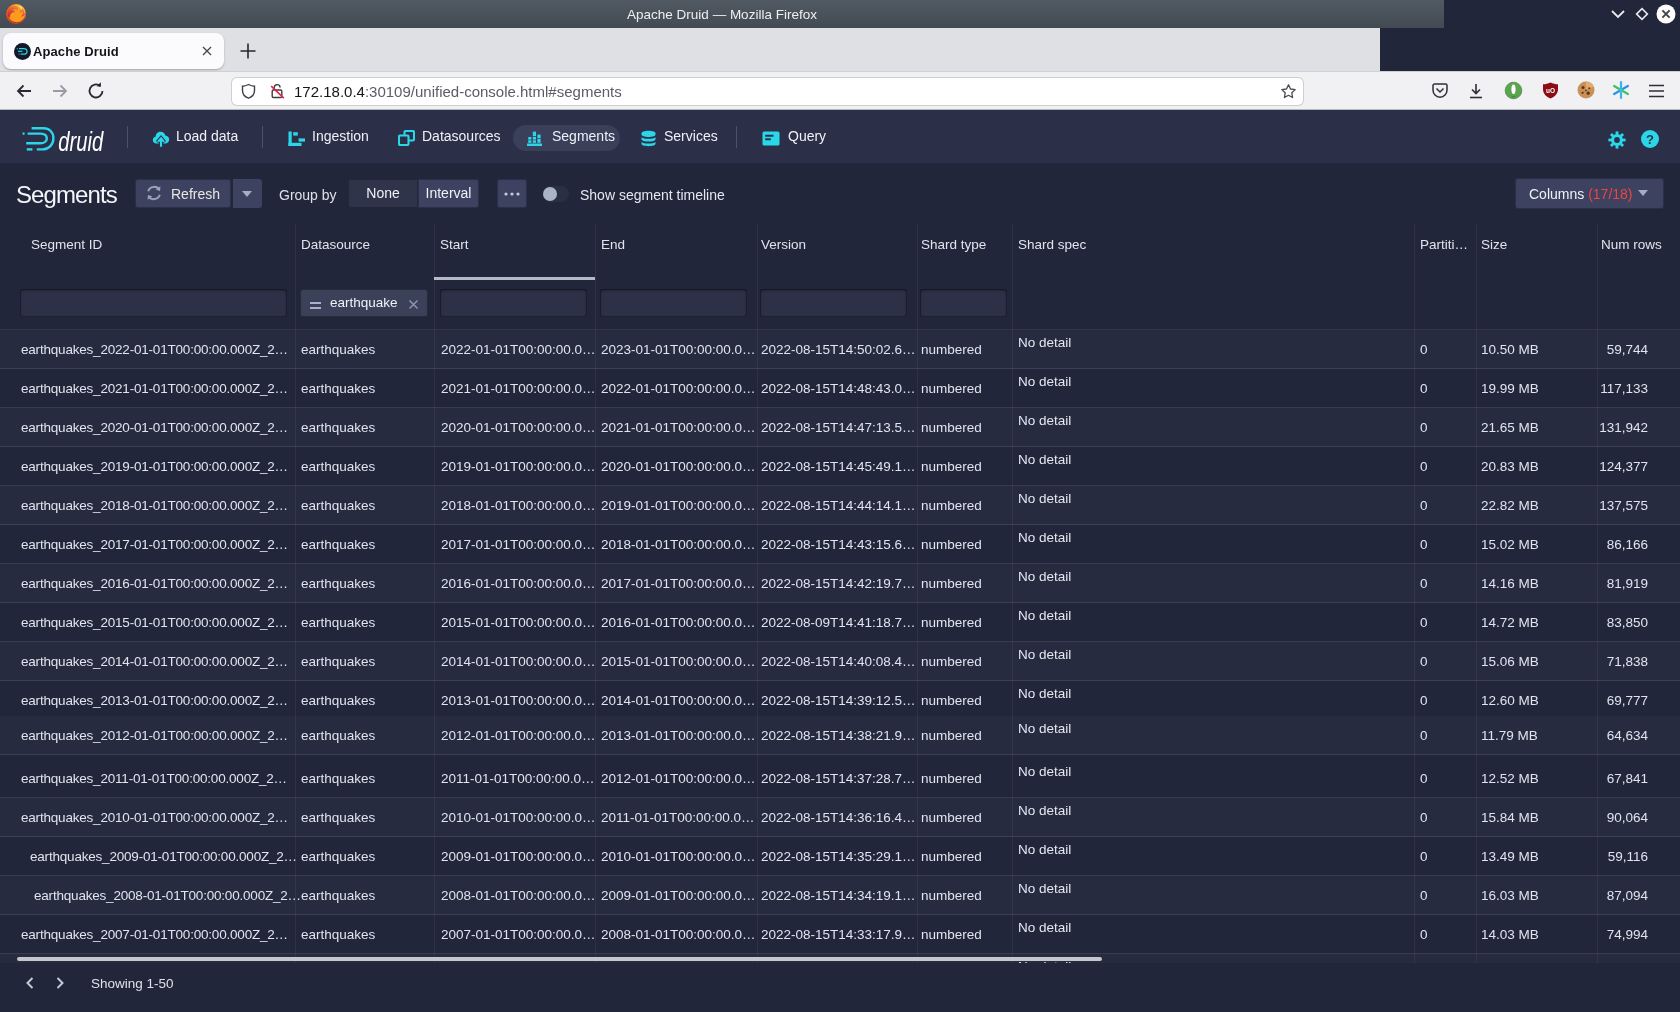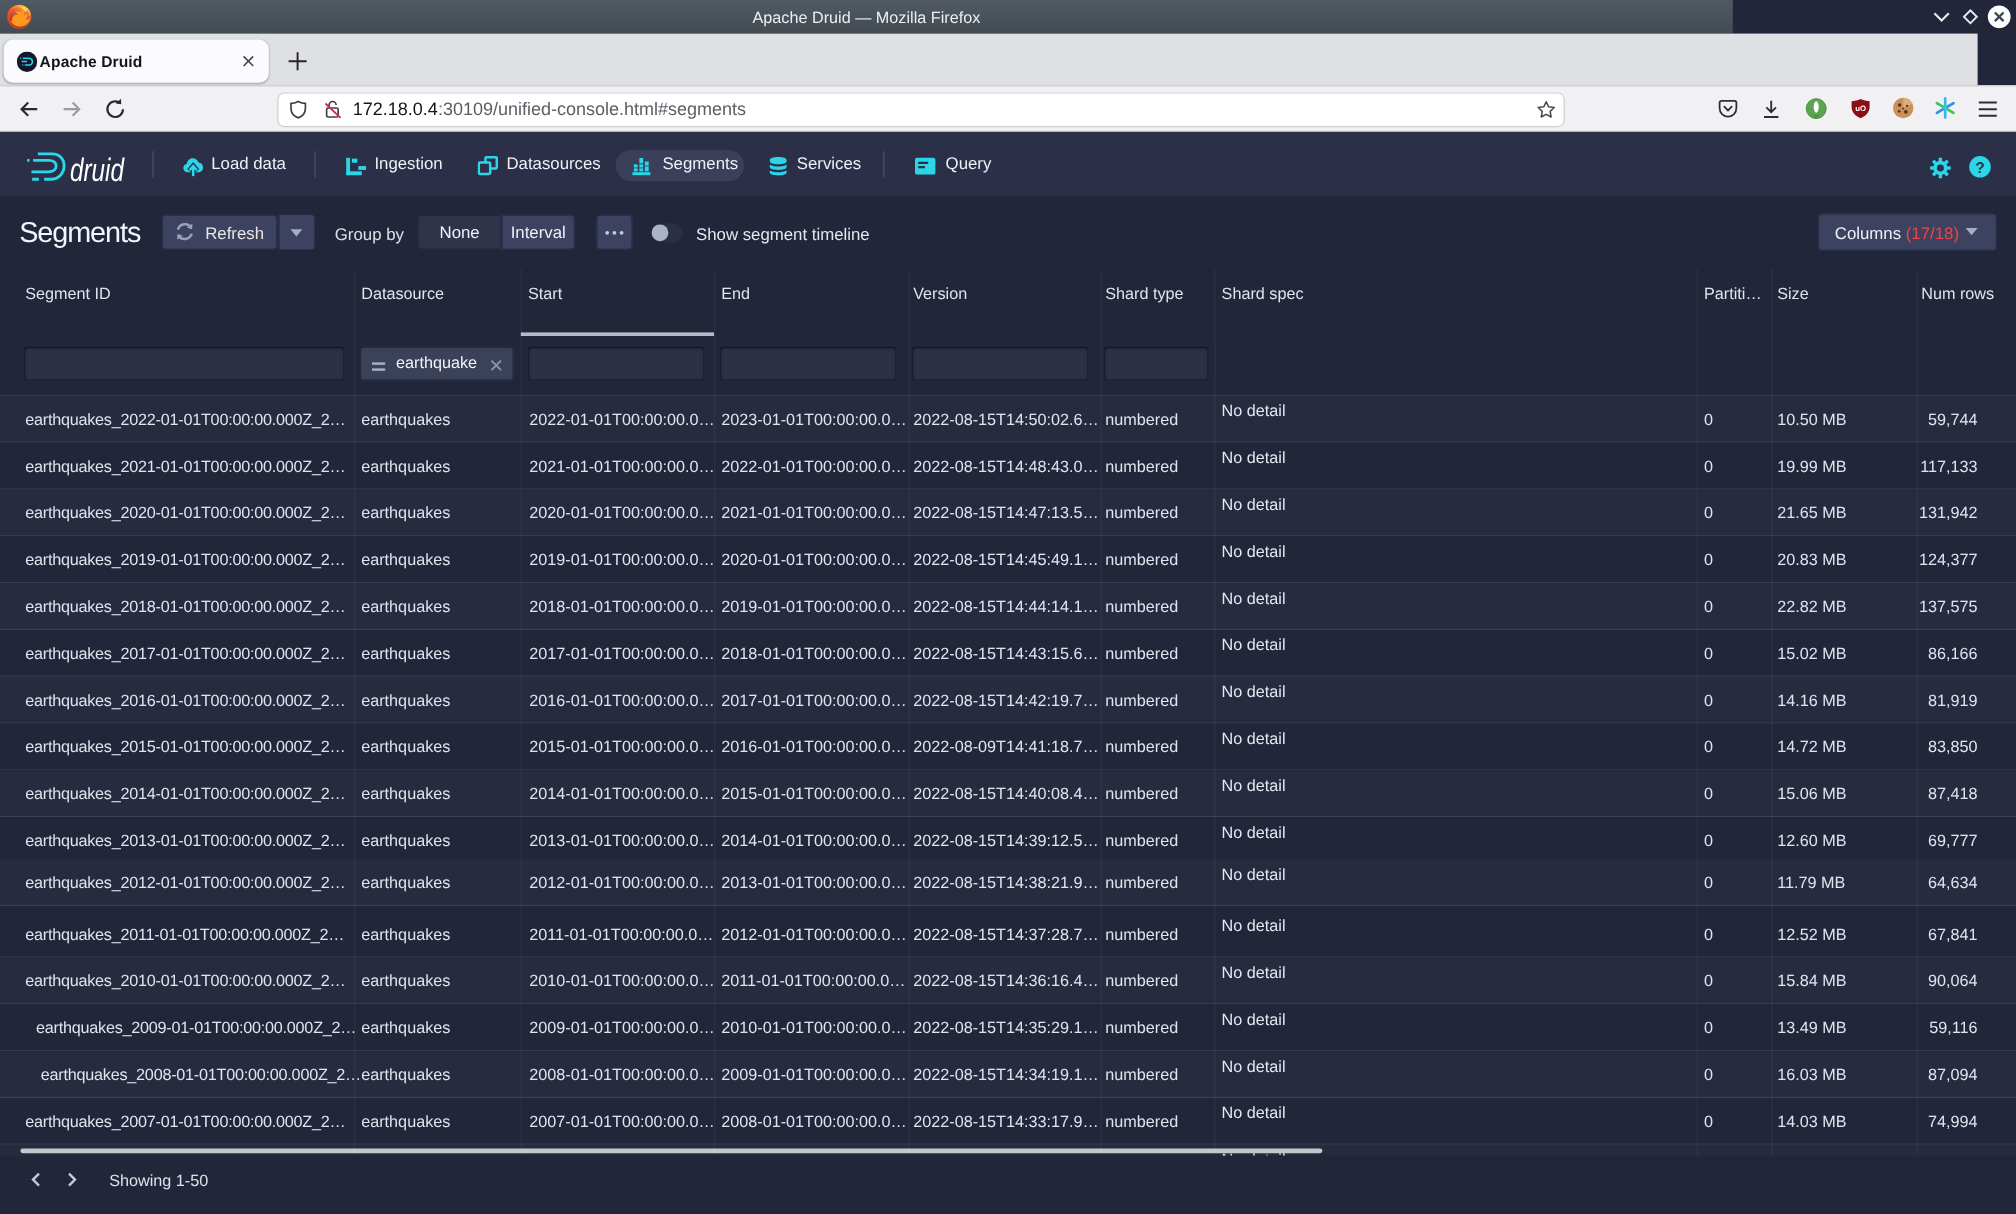--- a/index.html
+++ b/index.html
@@ -1,21 +1,21 @@
 <!DOCTYPE html>
 <html><head><meta charset="utf-8">
 <style>
 *{margin:0;padding:0;box-sizing:border-box}
 html,body{width:1680px;height:1012px;overflow:hidden}
 body{position:relative;background:#22263a;font-family:"Liberation Sans",sans-serif;-webkit-font-smoothing:antialiased}
 .abs{position:absolute}
 
 #titlebar{left:0;top:0;width:1444px;height:28px;background:linear-gradient(#515a63,#424a52)}
 #titletext{width:100%;top:7px;text-align:center;font-size:13.5px;color:#edeff1}
-#tabstrip{left:0;top:28px;width:1648px;height:43px;background:#dfe0e4}
+#tabstrip{left:0;top:28px;width:1380px;height:43px;background:#dfe0e4}
 #tab{left:3px;top:5px;width:221px;height:36px;background:#fbfbfd;border-radius:8px;box-shadow:0 1px 2px rgba(0,0,0,.28)}
 #tabtitle{left:30px;top:11px;font-size:13px;font-weight:600;color:#15141a;letter-spacing:.1px}
 #toolbar{left:0;top:71px;width:1680px;height:39px;background:#f1f0f3;border-top:1px solid #cfd0d4;border-bottom:1px solid #b8b9bf}
 #urlbar{left:232px;top:6px;width:1071px;height:27px;background:#fff;border-radius:5px;box-shadow:0 0 0 1px rgba(0,0,0,.14)}
 #urltext{left:62px;top:5px;font-size:15px;color:#16151c;white-space:pre}
 #urltext span{color:#5d5c66}
 
 #dnav{left:0;top:110px;width:1680px;height:53px;background:#2b3048}
 .navsep{width:1px;height:22px;background:#4d526b;top:16px}
 .navtext{top:17px;font-size:14px;color:#eef1f6;line-height:19px}
@@ -362,21 +362,21 @@
 <div class="row odd" style="top:418px">
 <span class="c" style="left:21px;letter-spacing:-0.2px">earthquakes_2014-01-01T00:00:00.000Z_2…</span>
 <span class="c" style="left:301px">earthquakes</span>
 <span class="c" style="left:441px">2014-01-01T00:00:00.0…</span>
 <span class="c" style="left:601px">2015-01-01T00:00:00.0…</span>
 <span class="c" style="left:761px">2022-08-15T14:40:08.4…</span>
 <span class="c" style="left:921px">numbered</span>
 <span class="nd">No detail</span>
 <span class="c" style="left:1420px">0</span>
 <span class="c" style="left:1481px">15.06 MB</span>
-<span class="rnum">87,418</span>
+<span class="rnum">71,838</span>
 </div>
 <div class="row even" style="top:457px">
 <span class="c" style="left:21px;letter-spacing:-0.2px">earthquakes_2013-01-01T00:00:00.000Z_2…</span>
 <span class="c" style="left:301px">earthquakes</span>
 <span class="c" style="left:441px">2013-01-01T00:00:00.0…</span>
 <span class="c" style="left:601px">2014-01-01T00:00:00.0…</span>
 <span class="c" style="left:761px">2022-08-15T14:39:12.5…</span>
 <span class="c" style="left:921px">numbered</span>
 <span class="nd">No detail</span>
 <span class="c" style="left:1420px">0</span>
@@ -451,21 +451,21 @@
 <span class="c" style="left:761px">2022-08-15T14:33:17.9…</span>
 <span class="c" style="left:921px">numbered</span>
 <span class="nd">No detail</span>
 <span class="c" style="left:1420px">0</span>
 <span class="c" style="left:1481px">14.03 MB</span>
 <span class="rnum">74,994</span>
 </div>
 <div class="row odd" style="top:730px;height:12px">
       <span class="nd">No detail</span>
     </div>
-<div class="hcell" style="left:21px">Segment ID</div>
+<div class="hcell" style="left:31px">Segment ID</div>
 <div class="hcell" style="left:301px">Datasource</div>
 <div class="hcell" style="left:440px">Start</div>
 <div class="hcell" style="left:601px">End</div>
 <div class="hcell" style="left:761px">Version</div>
 <div class="hcell" style="left:921px">Shard type</div>
 <div class="hcell" style="left:1018px">Shard spec</div>
 <div class="hcell" style="left:1420px">Partiti…</div>
 <div class="hcell" style="left:1481px">Size</div>
 <div class="hcell" style="left:1601px">Num rows</div>
 <div class="abs" style="left:434px;top:53px;width:161px;height:3px;background:#b4bac6"></div>

